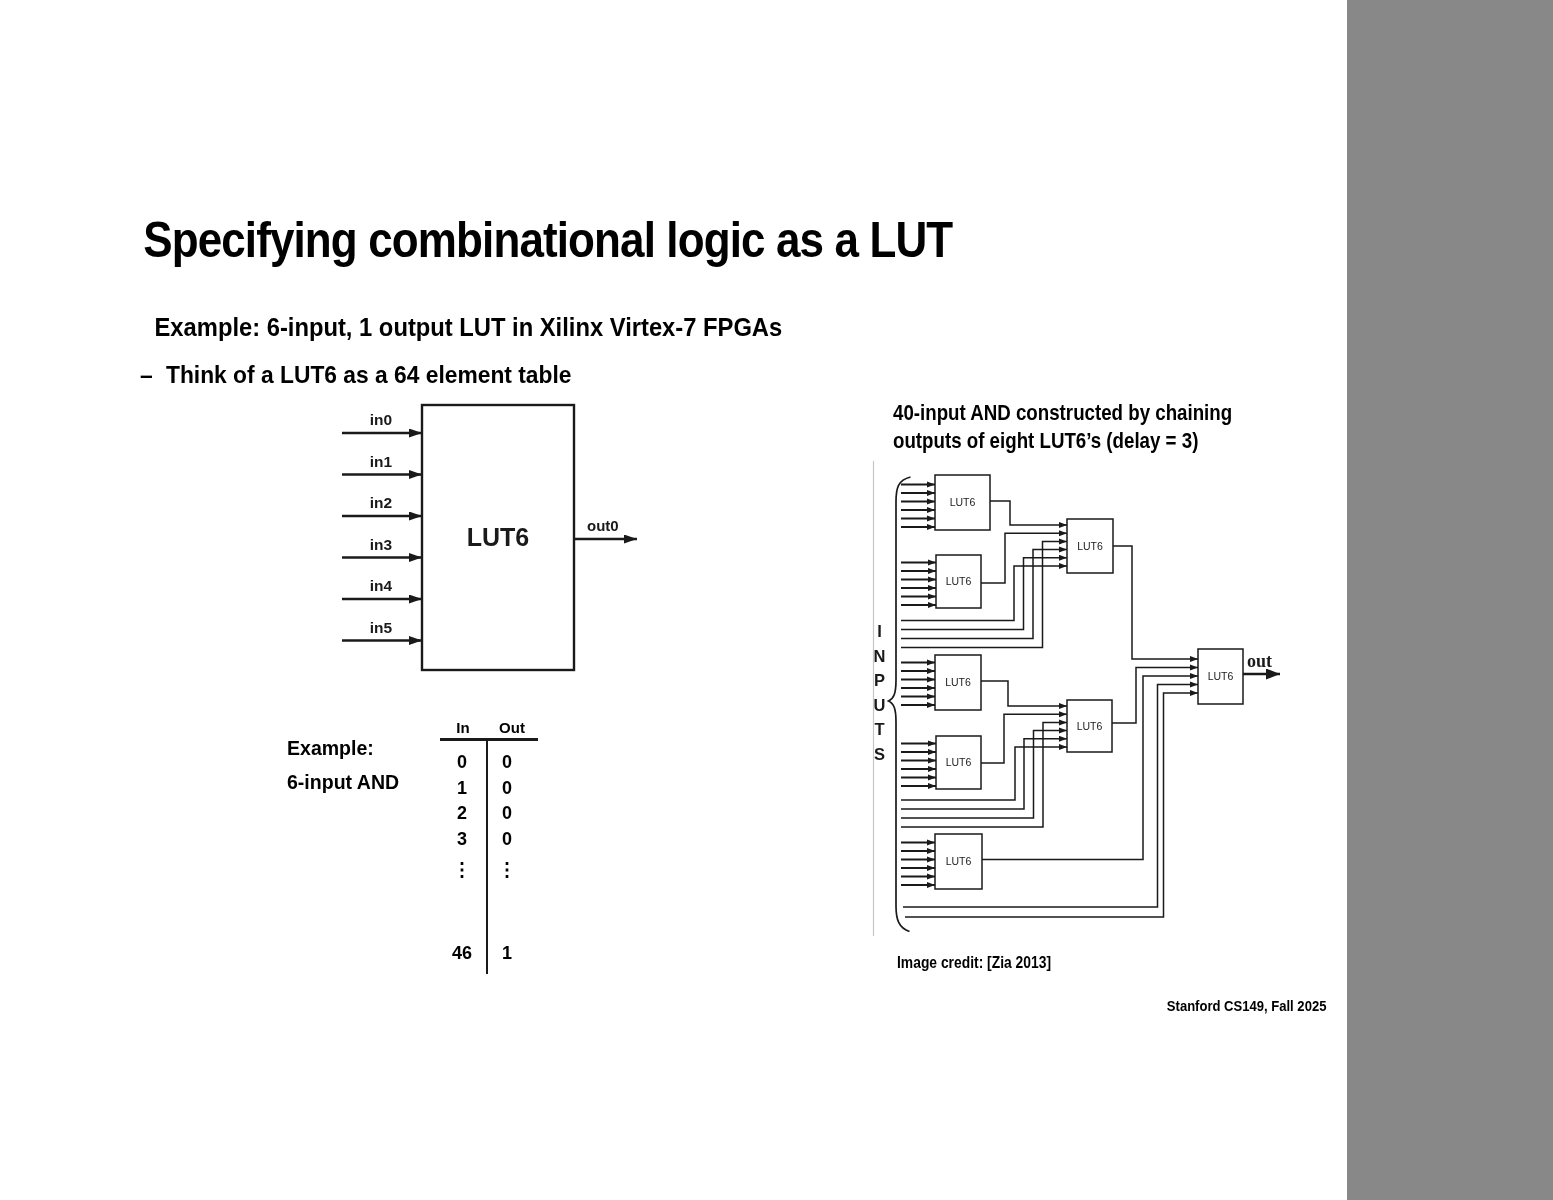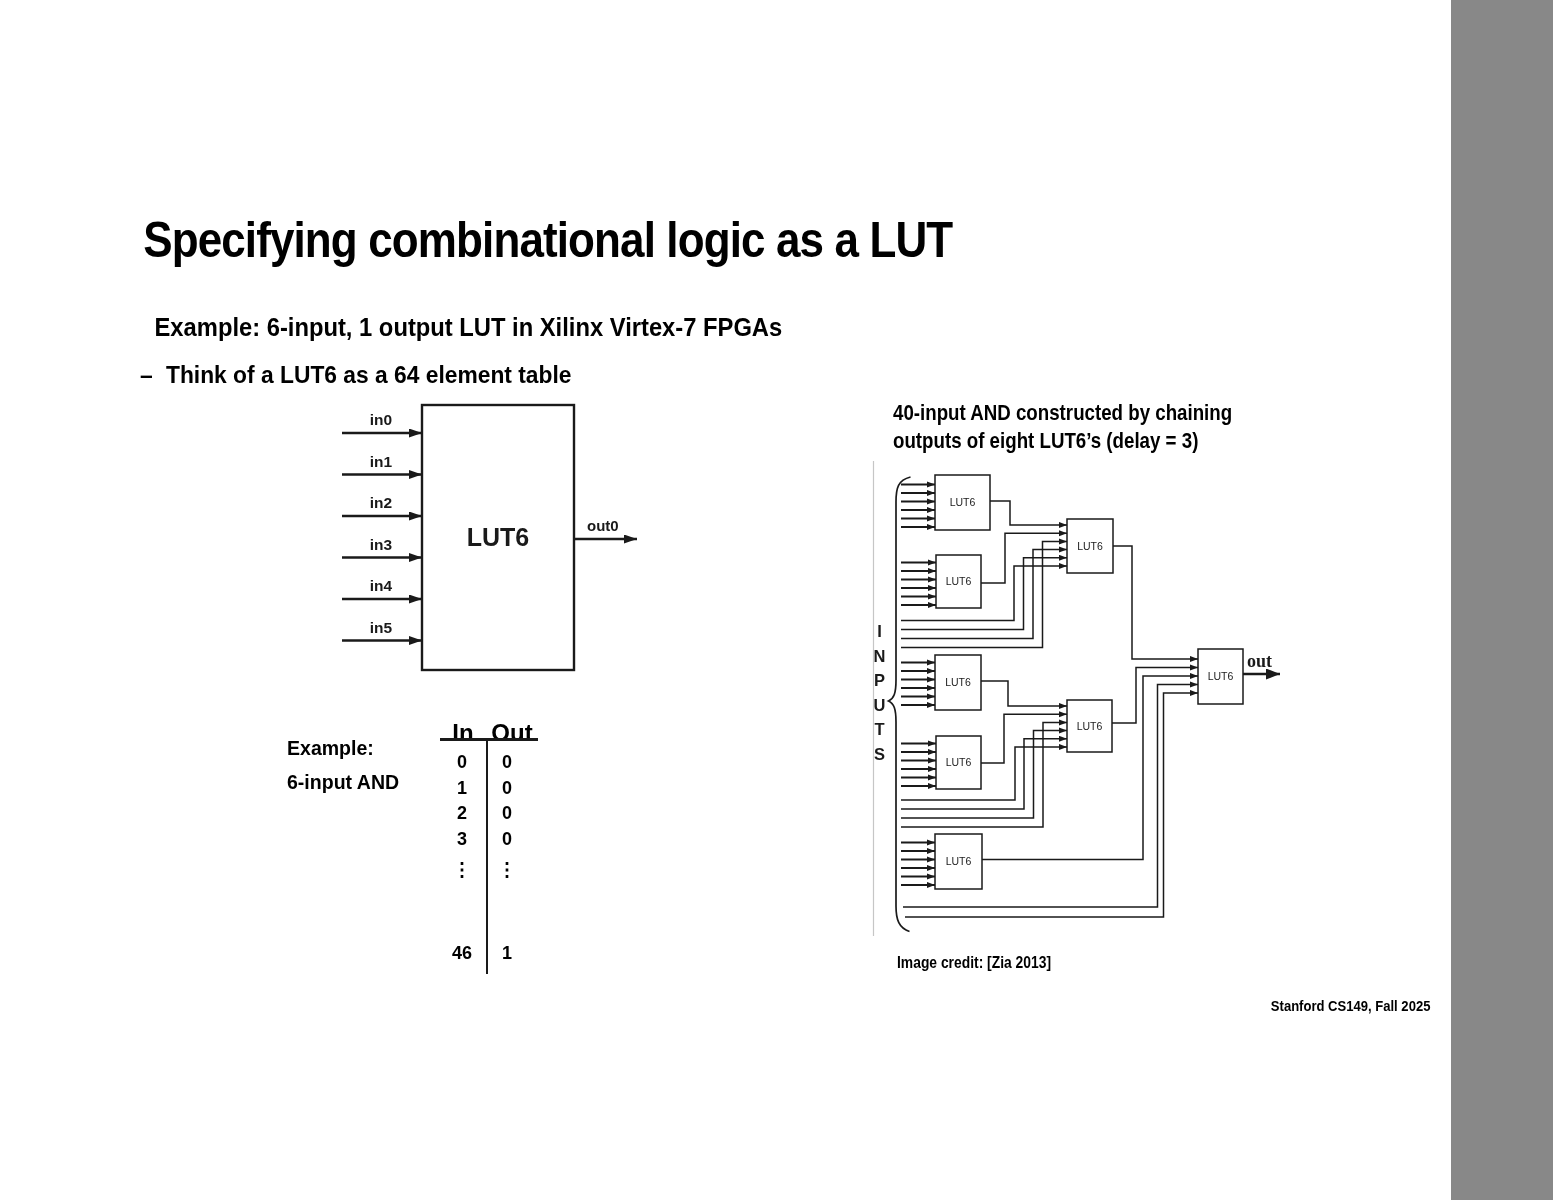--- a/index.html
+++ b/index.html
@@ -1,17 +1,17 @@
 <!DOCTYPE html>
 <html><head>
 <meta charset="utf-8">
 <style>
   html,body{margin:0;padding:0;background:#888;}
   #slide{
-    position:relative;width:1451px;height:1200px;background:#ffffff;
+    position:relative;width:1347px;height:1200px;background:#ffffff;
     font-family:"Liberation Sans",sans-serif;color:#000;overflow:hidden;
   }
   #title{
     position:absolute;left:88px;top:214px;font-size:50px;font-weight:bold;
     letter-spacing:-1px;transform:scaleX(0.88);white-space:nowrap;line-height:1.05;
   }
   #subtitle{
     position:absolute;left:138px;top:313px;font-size:25px;font-weight:bold;
     transform:scaleX(0.95);white-space:nowrap;
   }
@@ -31,21 +31,21 @@
   #footer{
     position:absolute;right:21px;top:997px;font-size:15px;font-weight:bold;
     transform:scaleX(0.87);transform-origin:100% 0;white-space:nowrap;
   }
   
   #tt-caption{
     position:absolute;left:287px;top:731px;font-size:21px;font-weight:bold;
     line-height:33.5px;transform:scaleX(0.93);transform-origin:0 0;white-space:nowrap;
   }
   .tcell{position:absolute;width:40px;text-align:center;font-weight:bold;font-size:18px;}
-  .thead{position:absolute;width:44px;text-align:center;font-weight:bold;font-size:24px;}
+  .thead{position:absolute;width:44px;text-align:center;font-weight:bold;font-size:15px;}
   #tt-col-in{left:441px;top:719px;}
   #tt-col-out{left:490px;top:719px;}
   #tt-underline{position:absolute;left:440px;top:738px;width:98px;height:2.6px;background:#1a1a1a;}
   #tt-vline{position:absolute;left:485.5px;top:738px;width:2.6px;height:236px;background:#1a1a1a;}
   .col-in{left:442px;}
   .col-out{left:487px;}
   .r0{top:752px;} .r1{top:778px;} .r2{top:803px;} .r3{top:829px;}
   .rdots{top:858px;font-size:19px;letter-spacing:0;}
   .r63{top:943px;}
   svg{position:absolute;}

